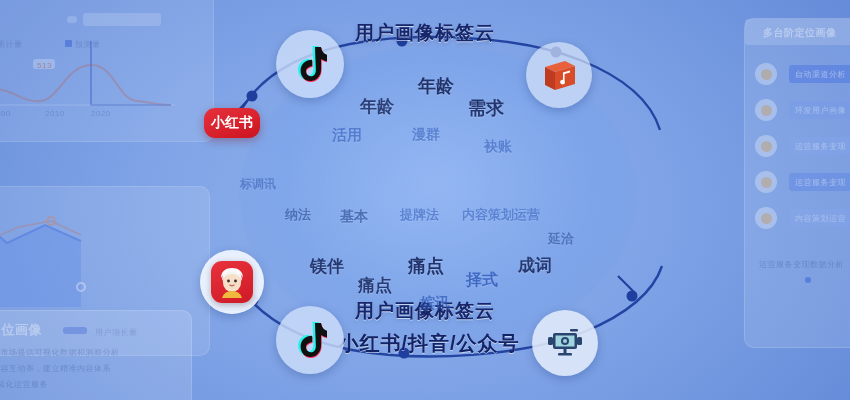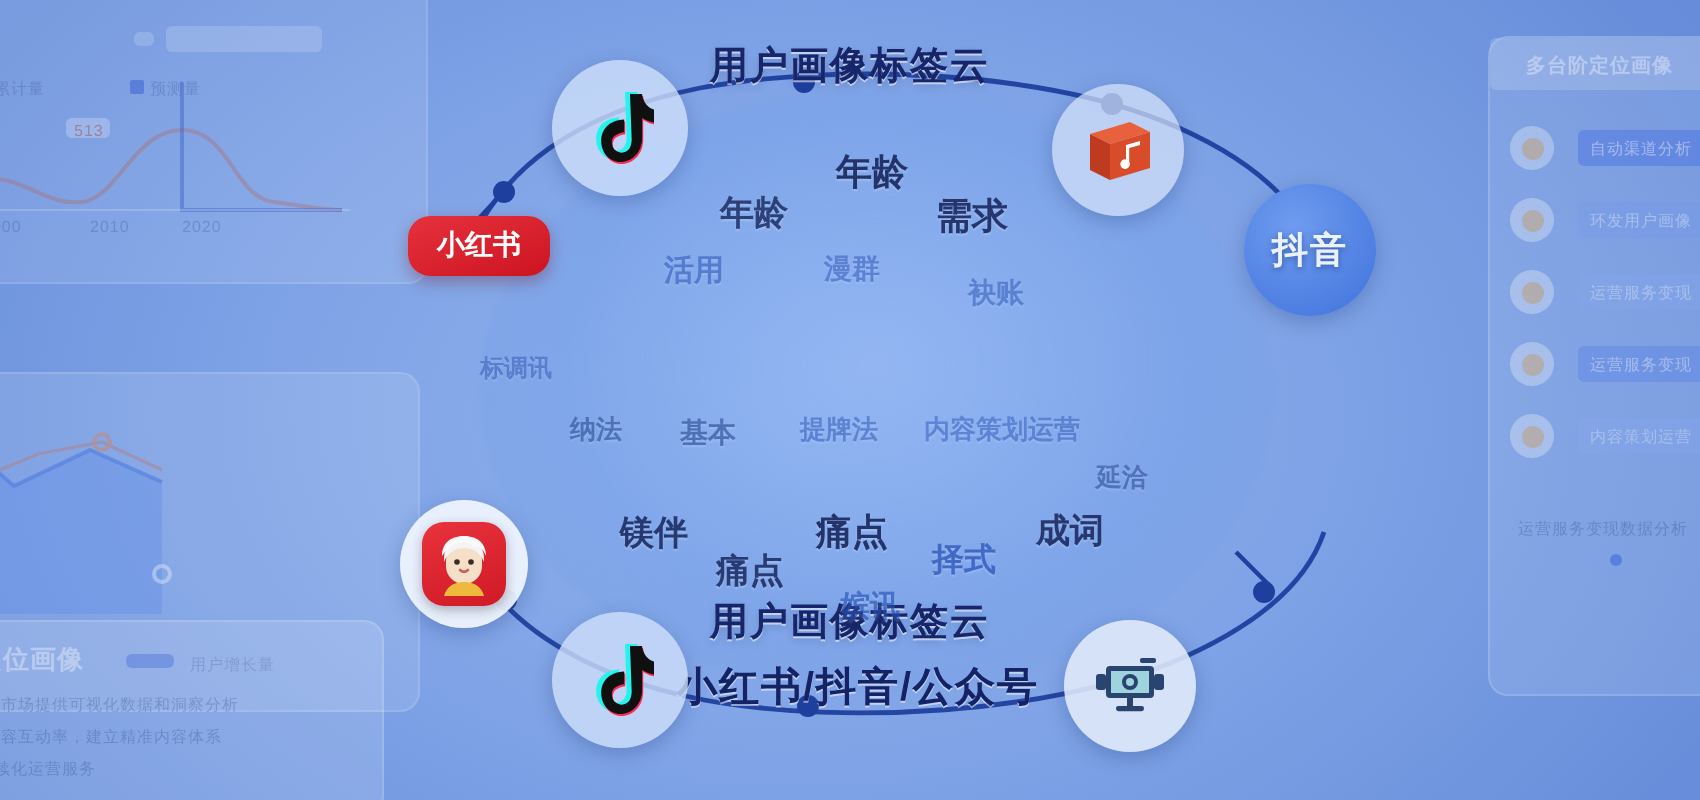--- a/index.html
+++ b/index.html
@@ -265,23 +265,20 @@
 
   <div class="node soft" style="left:526px;top:42px;width:66px;height:66px;background:rgba(215,228,250,.70);">
     <svg width="40" height="40" viewBox="0 0 40 40">
       <path d="M6,12 L26,6 L36,11 L16,17 Z" fill="#e8603c"></path>
       <path d="M6,12 L16,17 L16,35 L6,30 Z" fill="#bf3b20"></path>
       <path d="M16,17 L36,11 L36,29 L16,35 Z" fill="#d94c2a"></path>
       <path d="M24,17.5 l7,-2 v2 l-5.4,1.5 v6.8 a2.4,2.4 0 1 1 -1.6,-1.1 z" fill="#ffffff"></path>
     </svg>
   </div>
 
-  <div class="node blue" style="left:622px;top:92px;width:66px;height:66px;">
-    <span class="node-label" style="color:#eaf1ff;font-size:18px;text-shadow:0 1px 3px rgba(10,30,90,.45);">抖音</span>
-  </div>
 
 
   <div class="node white" style="left:532px;top:310px;width:66px;height:66px;background:rgba(225,234,250,.88);">
     <svg width="40" height="32" viewBox="0 0 40 32">
       <rect x="8" y="6" width="24" height="16" rx="2" fill="#2a4470"></rect>
       <rect x="10.5" y="8.5" width="19" height="11" fill="#9fd4de"></rect>
       <circle cx="20" cy="14" r="4" fill="#2a4470"></circle>
       <circle cx="20" cy="14" r="2" fill="#9fd4de"></circle>
       <rect x="3" y="10" width="5" height="8" rx="1.5" fill="#2a4470"></rect>
       <rect x="32" y="10" width="5" height="8" rx="1.5" fill="#2a4470"></rect>
@@ -306,18 +303,18 @@
         <path d="M6,13 a10,10 0 0 1 20,0 v2 c-2,-5 -6,-7 -10,-7 -4,0 -8,2 -10,7 z" fill="#f4f4f4"></path>
         <path d="M5,12 c0,-7 5,-10 11,-10 6,0 11,3 11,10 -1.5,-4 -4,-5 -6,-4.5 -3,-4 -11,-3 -16,4.5 z" fill="#fafafa"></path>
         <circle cx="12.5" cy="15" r="1.4" fill="#3a2b24"></circle>
         <circle cx="19.5" cy="15" r="1.4" fill="#3a2b24"></circle>
         <path d="M14,19 q2,1.8 4,0" fill="none" stroke="#c4685e" stroke-width="1.3" stroke-linecap="round"></path>
         <path d="M6,32 q2,-7 10,-7 q8,0 10,7 z" fill="#efb93c"></path>
       </svg>
     </div>
   </div>
 
-  <div class="app-tile" style="position:absolute;left:204px;top:108px;width:71px;height:30px;background:linear-gradient(160deg,#e6323c,#cc1421);box-shadow:0 3px 8px rgba(120,20,30,.35);">
+  <div class="app-tile" style="position:absolute;left:204px;top:108px;width:56px;height:30px;background:linear-gradient(160deg,#e6323c,#cc1421);box-shadow:0 3px 8px rgba(120,20,30,.35);">
     <span class="node-label" style="color:#ffffff;font-size:14px;letter-spacing:0;">小红书</span>
   </div>
 
 
 </div>
 
 </body></html>

